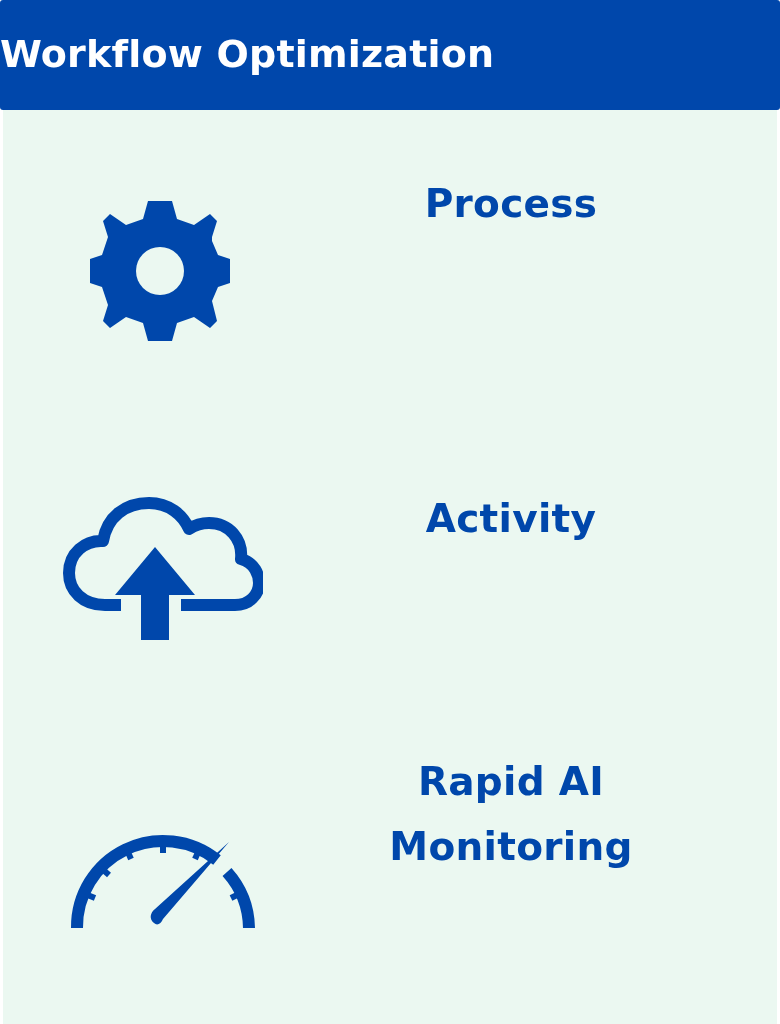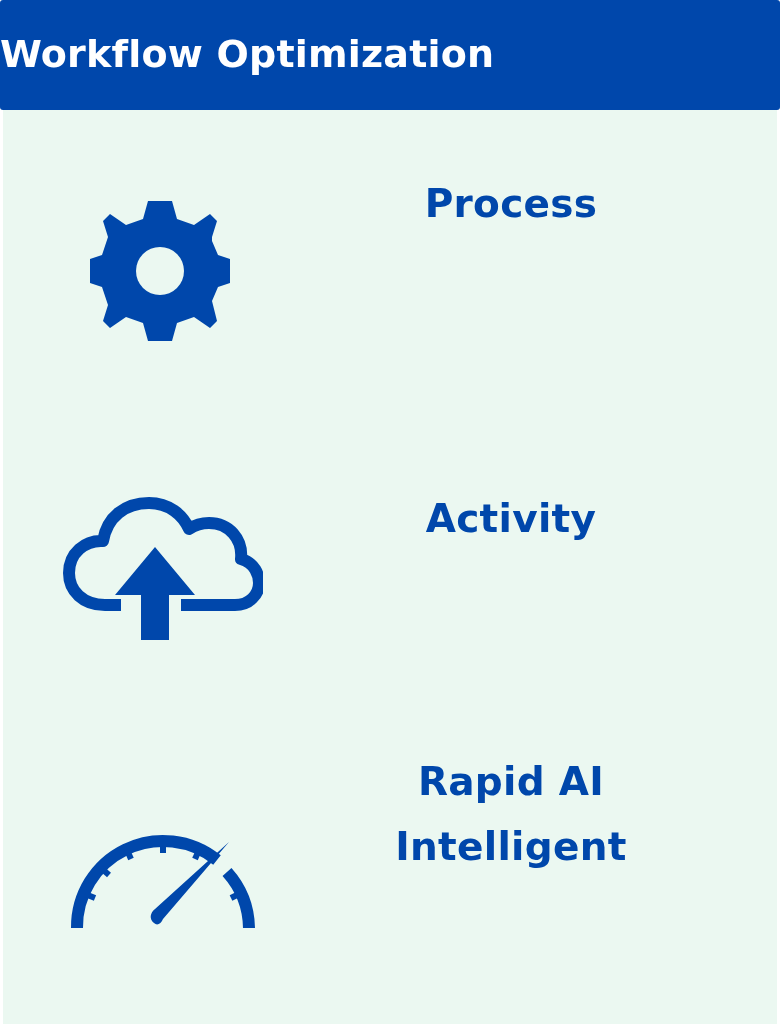--- a/index.html
+++ b/index.html
@@ -87,17 +87,17 @@
           <line x1="98" y1="23" x2="98" y2="33"></line>
           <line x1="134" y1="30" x2="130" y2="39"></line>
           <line x1="174" y1="74" x2="166" y2="78"></line>
         </g>
       </g>
 
       <path d="M 89 103 C 84 99 85 93 90 89 L 164 22 L 98 99 C 96 104 92 106 89 103 Z" fill="#0047AB"></path>
     </svg>
     <div class="label" style="top:639px;">
       <span>Rapid AI</span>
-      <span>Intelligent</span>
+      <span>Monitoring</span>
     </div>
   </div>
 
 </div>
 
 </body></html>

